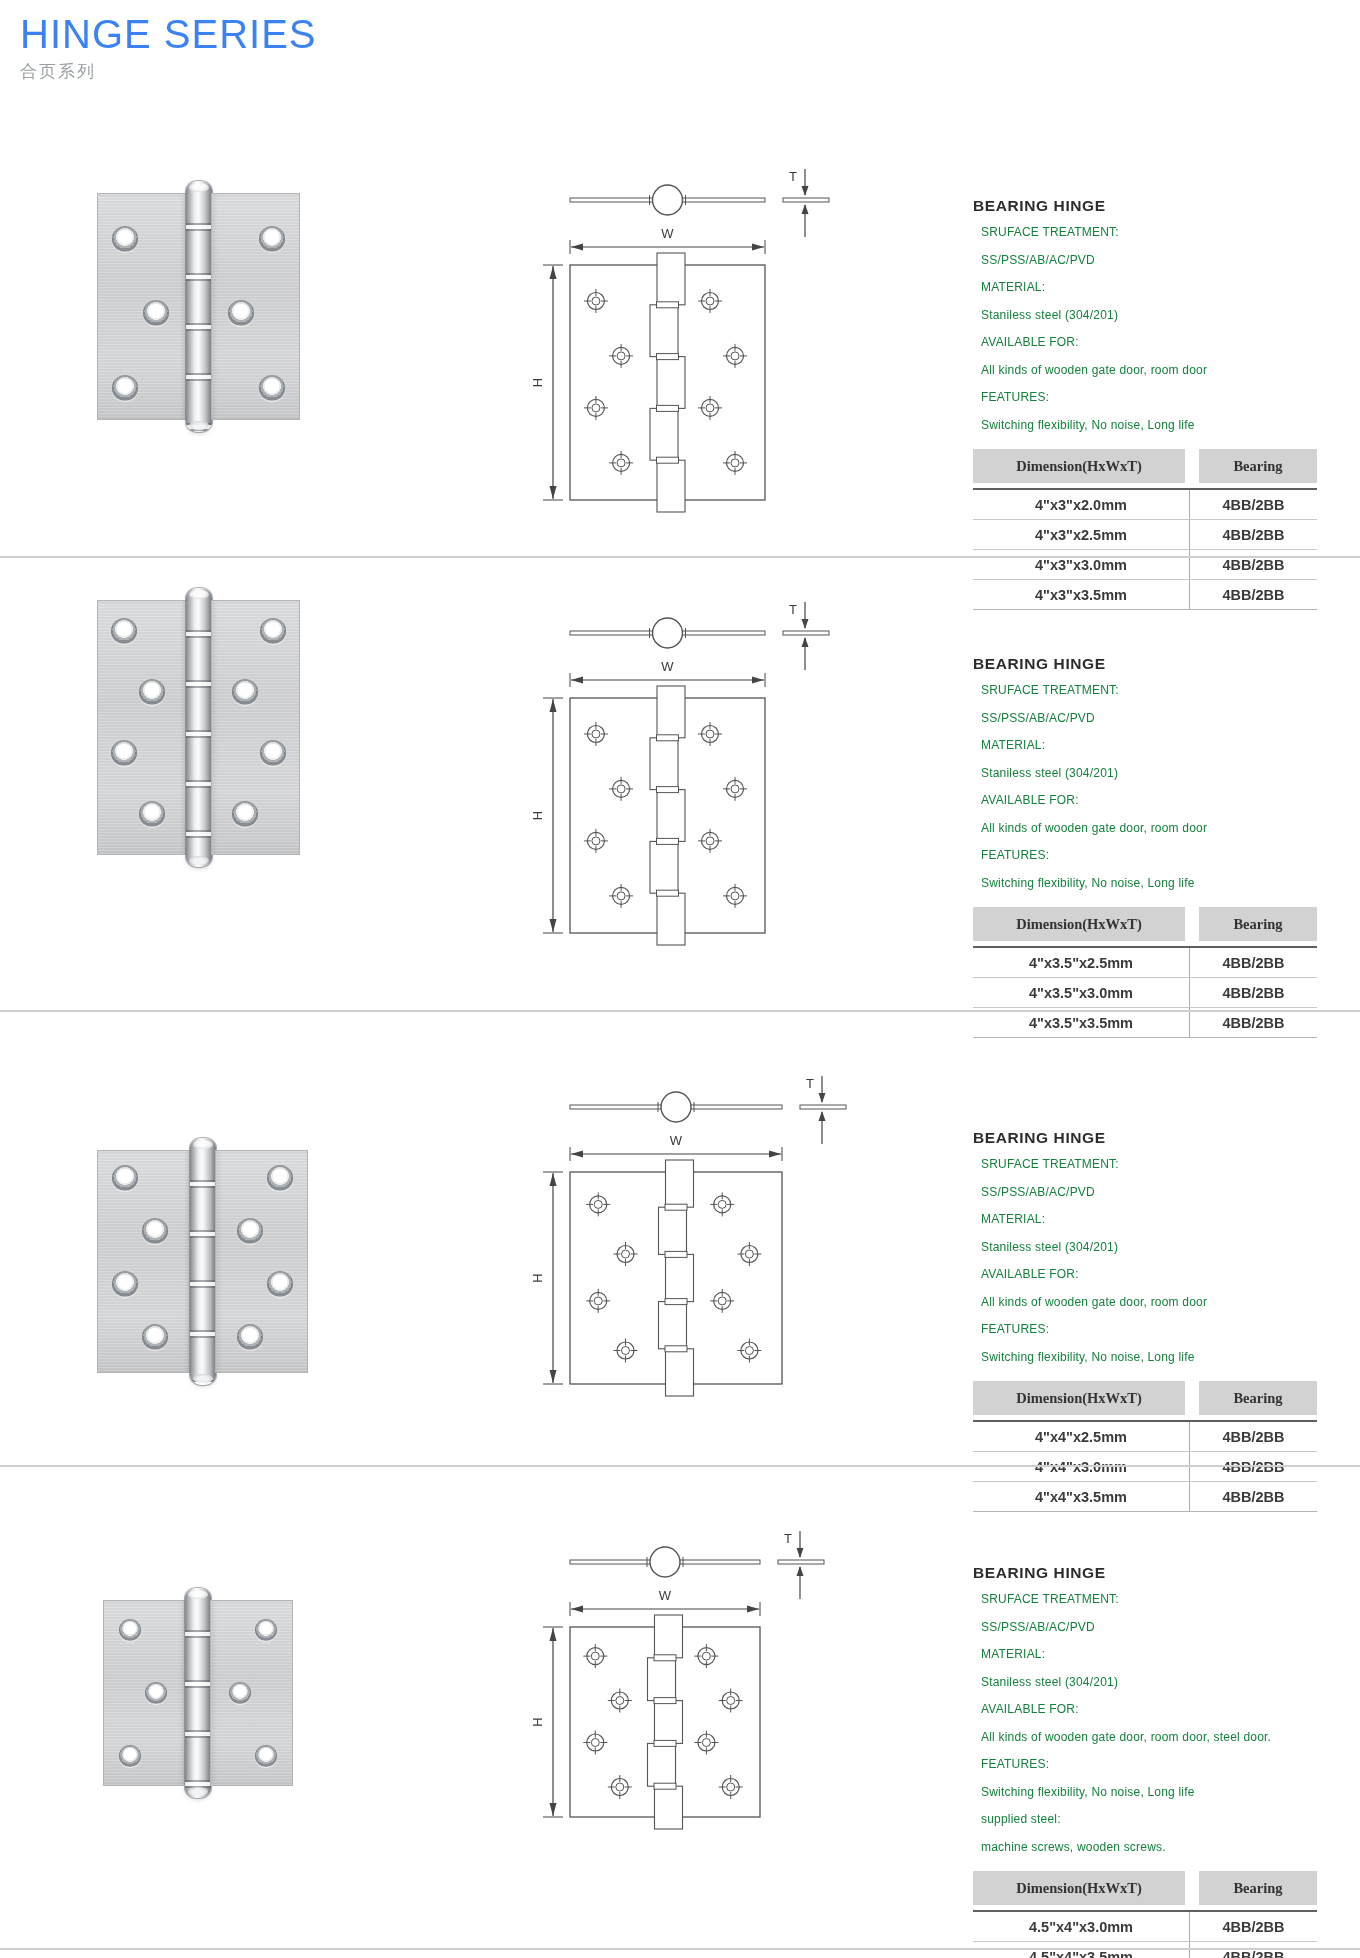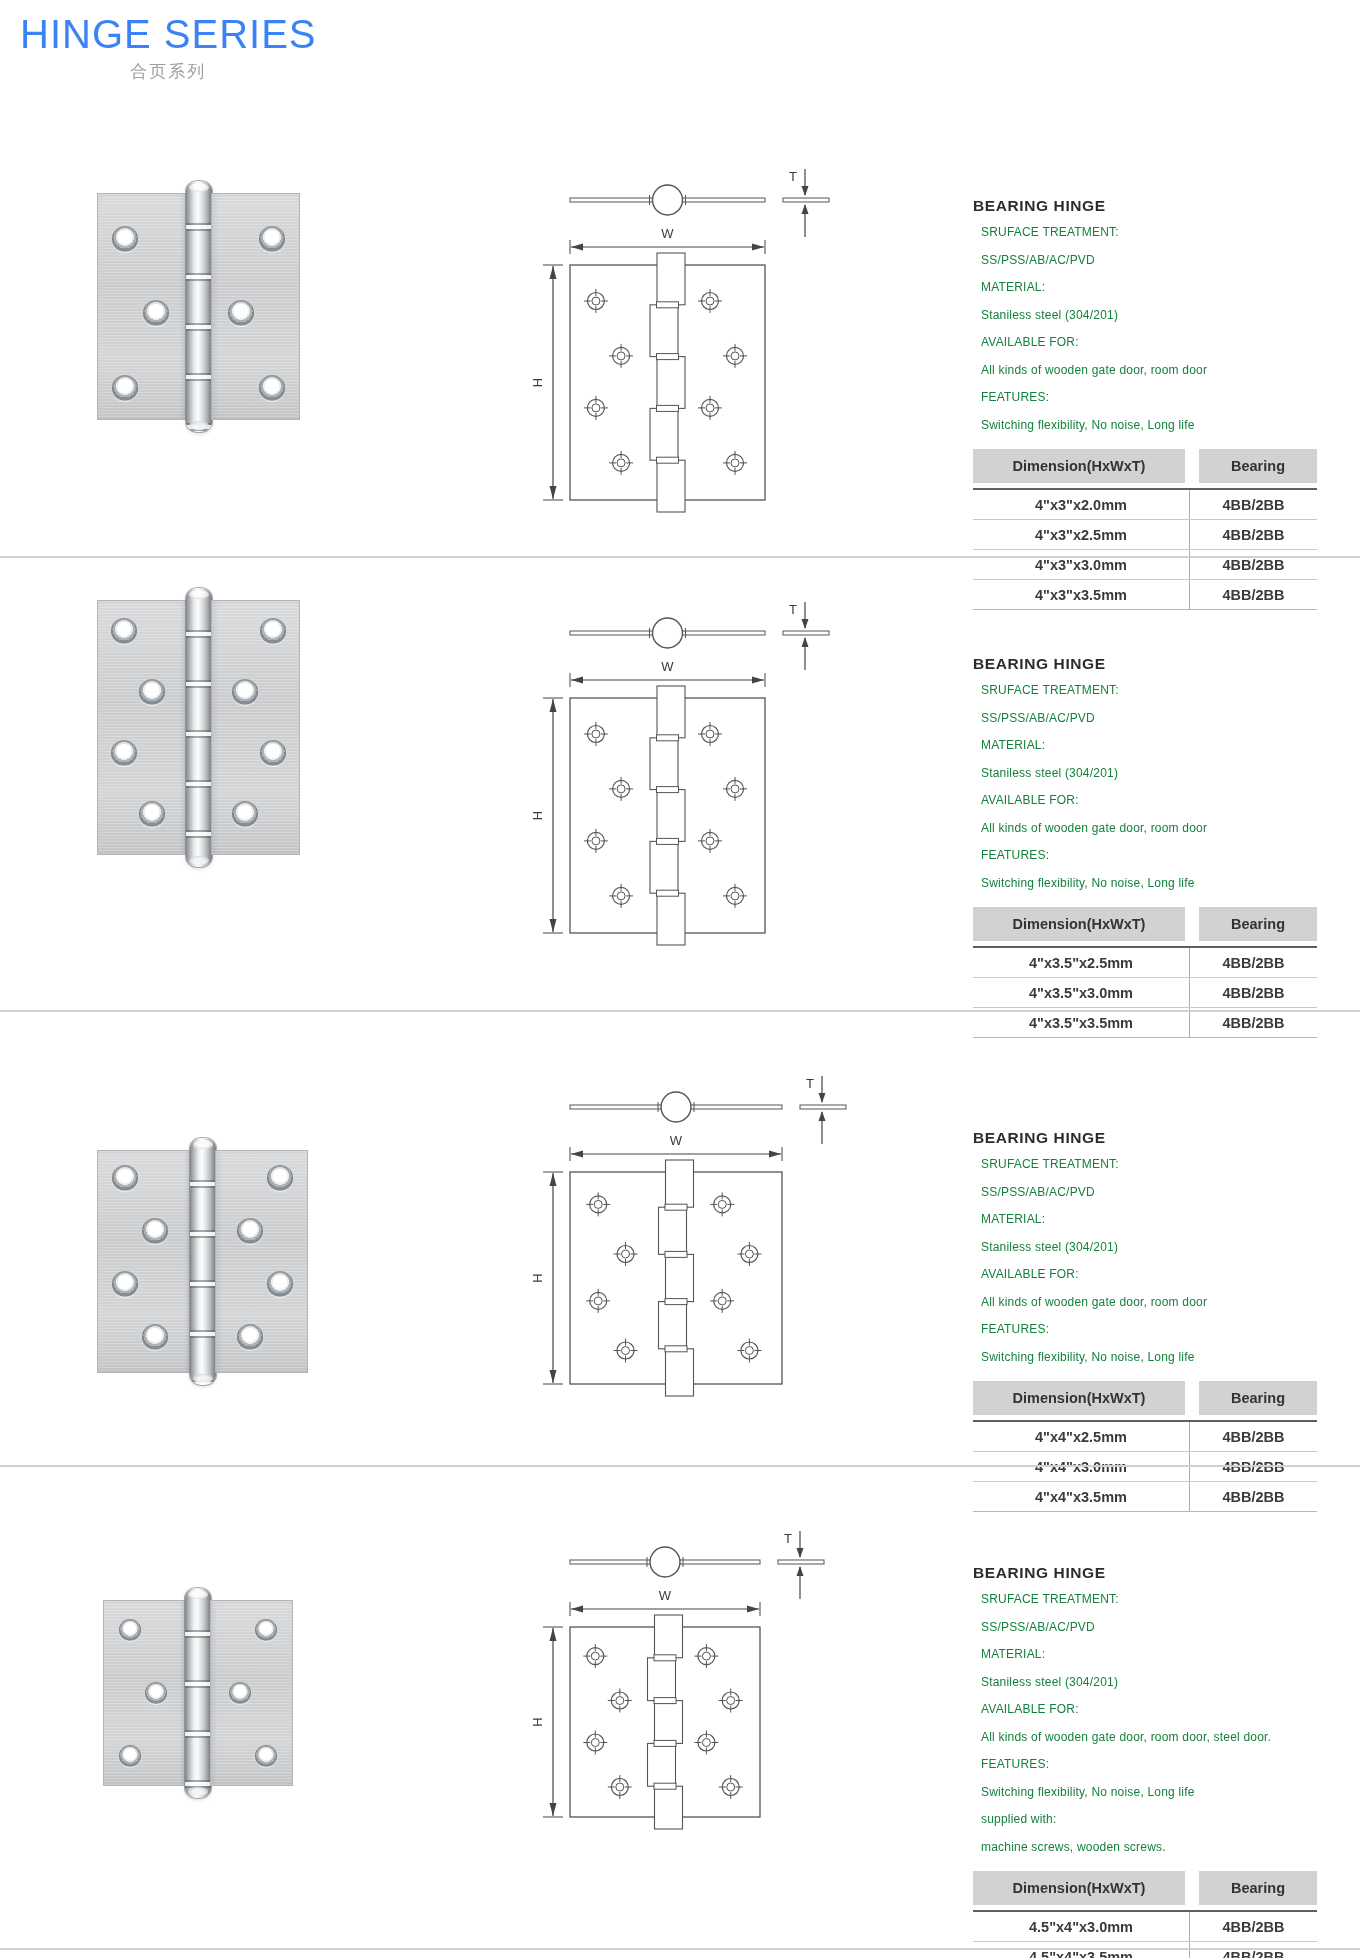--- a/index.html
+++ b/index.html
@@ -2,21 +2,21 @@
 <html><head>
 <meta charset="utf-8">
 <style>
   html,body{margin:0;padding:0;background:#fff;}
   .page{position:relative;width:1360px;height:1958px;background:#ffffff;overflow:hidden;
         font-family:"Liberation Sans", sans-serif;}
 
   
   .hdr{position:absolute;left:20px;top:12px;}
   .hdr .title{font-size:40px;font-weight:400;color:#3b82f6;letter-spacing:1px;line-height:1.1;}
-  .hdr .subtitle{font-size:17px;color:#9aa0a3;margin-top:4px;letter-spacing:2px;text-align:center;}
+  .hdr .subtitle{font-size:17px;color:#9aa0a3;margin-top:4px;letter-spacing:2px;}
 
   
   .product{position:absolute;left:0;width:1360px;}
   .product::after{content:'';position:absolute;left:0;right:0;bottom:0;height:0;
         border-bottom:2px solid #cdcfd1;}
 
   
   .photo{position:absolute;}
   .plate{position:absolute;top:12px;bottom:12px;
         background:
@@ -47,21 +47,21 @@
   .diagram{position:absolute;}
   .diagram svg .dlbl{font-family:"Liberation Sans",sans-serif;font-size:13px;fill:#3b3b3b;}
 
   
   .info{position:absolute;left:973px;width:350px;}
   .info h3{margin:7px 0 4px 0;font-size:15.5px;font-weight:700;color:#2c2c2c;letter-spacing:.6px;}
   .spec-line{margin:8px;font-size:12px;line-height:19.5px;color:#15803d;letter-spacing:.2px;}
 
   
   .dim-table{margin-top:14px;width:344px;}
-  .thead{display:flex;gap:14px;}
+  .thead{display:flex;gap:14px;font-family:Liberation Serif, serif;}
   .th{height:34px;line-height:34px;background:#d2d2d2;text-align:center;
       font-size:14.5px;font-weight:700;color:#333;}
   .th.c1{width:212px;} .th.c2{flex:1;text-align:center;}
   .tbody{margin-top:5px;border-top:2px solid #5f5f5f;border-bottom:1px solid #b6b6b6;}
   .tr{display:flex;height:29px;align-items:center;}
   .tr + .tr{border-top:1px solid #c9c9c9;}
   .td{text-align:center;font-size:14.5px;font-weight:700;color:#3a3a3a;}
   .td.c1{width:216px;} .td.c2{flex:1;border-left:1px solid #ababab;height:100%;
       display:flex;align-items:center;justify-content:center;}
 </style>
@@ -576,21 +576,21 @@
       <h3>BEARING HINGE</h3>
       <div>
           <p class="spec-line">SRUFACE TREATMENT:</p>
           <p class="spec-line">SS/PSS/AB/AC/PVD</p>
           <p class="spec-line">MATERIAL:</p>
           <p class="spec-line">Staniless steel (304/201)</p>
           <p class="spec-line">AVAILABLE FOR:</p>
           <p class="spec-line">All kinds of wooden gate door, room door, steel door.</p>
           <p class="spec-line">FEATURES:</p>
           <p class="spec-line">Switching flexibility, No noise, Long life</p>
-          <p class="spec-line">supplied with:</p>
+          <p class="spec-line">supplied steel:</p>
           <p class="spec-line">machine screws, wooden screws.</p>
         </div>
       <div class="dim-table">
         <div class="thead">
           <div class="th c1">Dimension(HxWxT)</div>
           <div class="th c2">Bearing</div>
         </div>
         <div class="tbody">
             <div class="tr">
             <div class="td c1">4.5"x4"x3.0mm</div>

